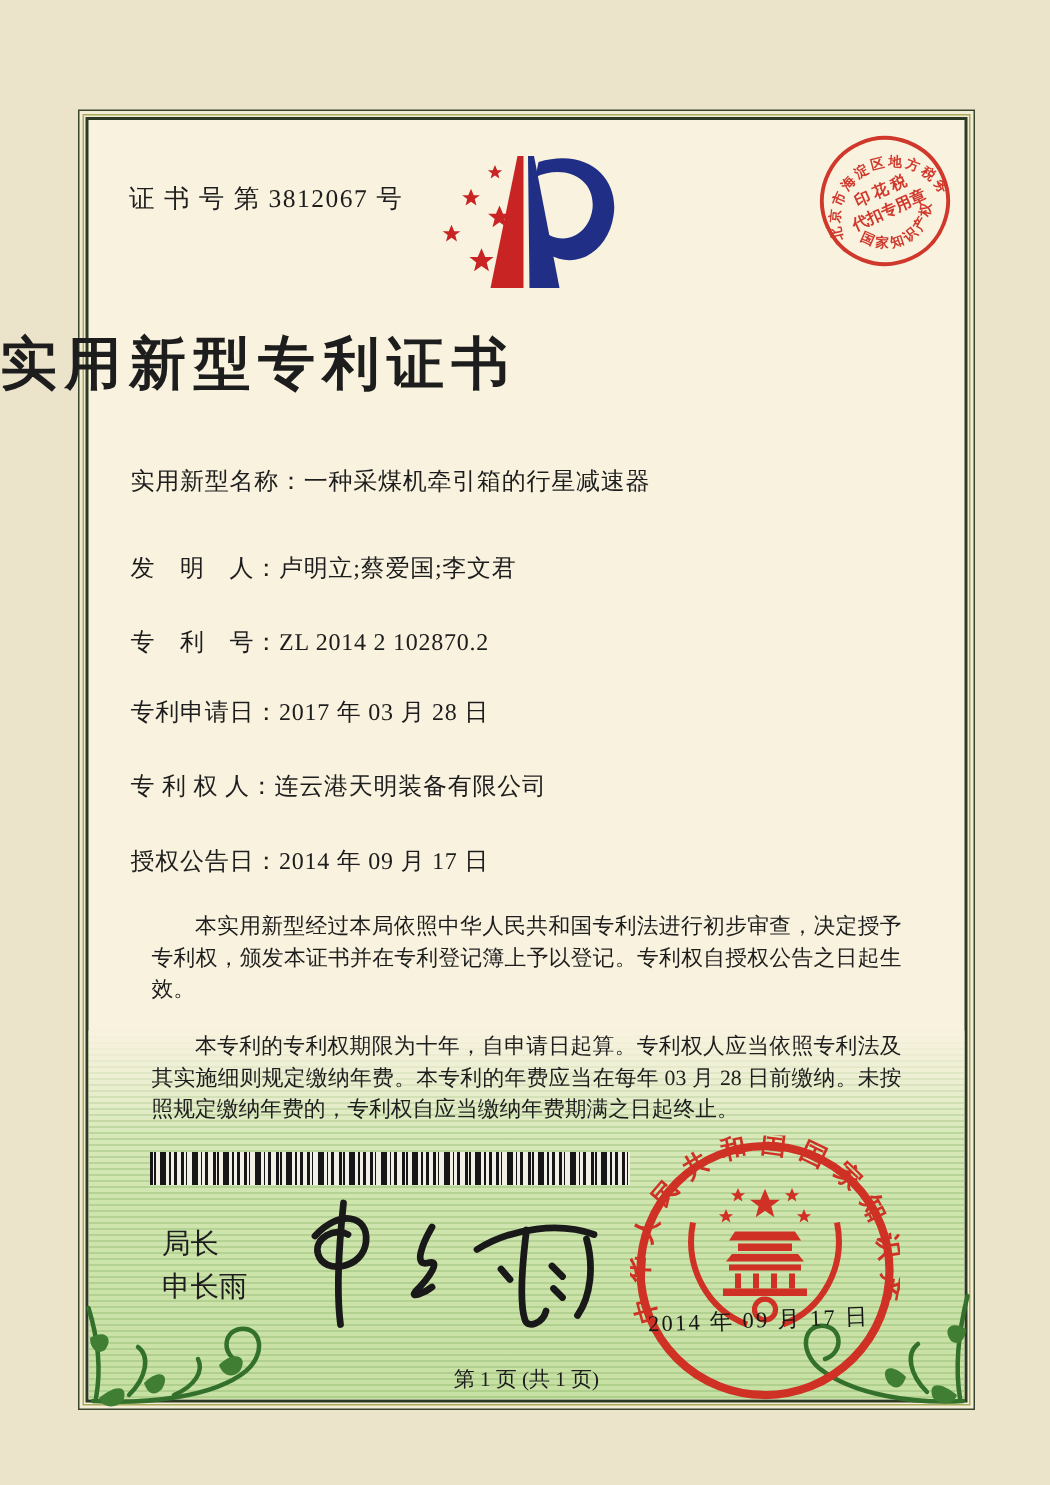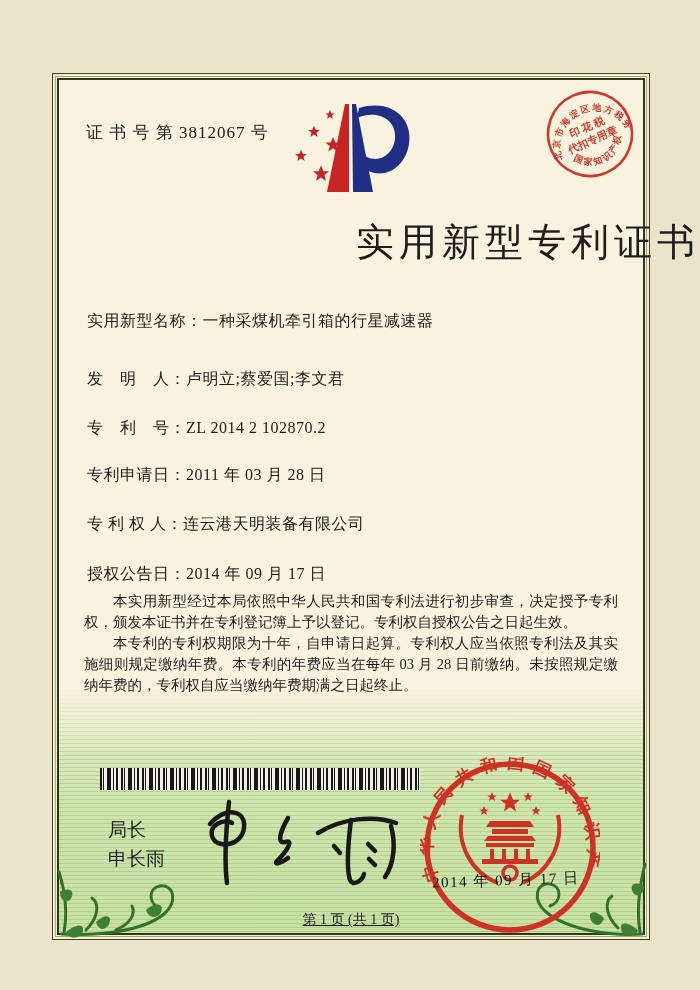--- a/index.html
+++ b/index.html
@@ -17,42 +17,42 @@
   .frame-core{width:100%;height:100%;border:2px solid #2c3a24;box-sizing:border-box;
     background:#f8f2de;position:relative;overflow:hidden;}
   
   .green-zone{position:absolute;left:0;right:0;bottom:0;height:246px;
     background:
       linear-gradient(to bottom,#f8f2de 0px,rgba(248,242,222,0) 68px),
       repeating-linear-gradient(to bottom,rgba(122,168,92,.30) 0 1px,rgba(255,255,255,0) 1px 4px),
       linear-gradient(to bottom,#e6efcd 0%,#cfe5ae 45%,#c7e0a3 100%);}
   
   .cert-no{position:absolute;left:86px;top:121px;font-size:17px;letter-spacing:1px;text-align:center;}
-  .title{position:absolute;left:0;right:0;top:217px;text-align:right;
-    font-size:38px;font-weight:normal;letter-spacing:5px;}
+  .title{position:absolute;left:0;right:0;top:217px;text-align:left;
+    font-size:38px;font-weight:bold;letter-spacing:5px;}
   .field{position:absolute;left:87px;font-size:16px;letter-spacing:.5px;white-space:nowrap;}
   .f0{top:311px}.f1{top:369px}.f2{top:418px}.f3{top:465px}.f4{top:514px}.f5{top:564px}
   .body-text{position:absolute;left:84px;top:591px;width:534px;font-size:14.5px;
     line-height:21px;text-align:justify;word-break:break-all;}
-  .body-text p{margin:0;text-indent:2em;}
+  .body-text p{margin:17px;text-indent:2em;}
   
   .barcode{position:absolute;left:100px;top:768px;width:320px;height:22px;
     background:
       repeating-linear-gradient(90deg,#161616 0 2px,rgba(0,0,0,0) 2px 3px,#161616 3px 4px,
         rgba(0,0,0,0) 4px 7px,#161616 7px 11px,rgba(0,0,0,0) 11px 13px,#161616 13px 14px,
         rgba(0,0,0,0) 14px 16px,#161616 16px 18px,rgba(0,0,0,0) 18px 21px),
       #f1efe6;}
   
   .signer{position:absolute;left:108px;top:815px;font-size:19px;line-height:29px;}
   .signature{position:absolute;left:182px;top:792px;}
   
   .seal{position:absolute;left:420px;top:757px;}
   .tax-stamp{position:absolute;left:540px;top:84px;transform:rotate(-24deg);}
   .logo{position:absolute;left:283px;top:92px;}
-  .footer{position:absolute;left:52px;width:598px;top:911px;text-align:center;font-size:14px;text-decoration:underline;}
+  .footer{position:absolute;left:52px;width:598px;top:911px;text-align:center;font-size:14px;}
   .ornament{position:absolute;}
   .orn-left{left:56px;top:852px;}
   .orn-right{left:488px;top:848px;transform:scaleX(-1);}
 </style>
 </head>
 <body>
 
 <div class="page">
 
   <div class="frame">
@@ -106,21 +106,21 @@
       <use href="#star-shape" transform="translate(18,64) scale(0.62)"></use>
       <use href="#star-shape" transform="translate(38,82) scale(0.85)"></use>
     </g>
   </svg>
 
   <div class="title">实用新型专利证书</div>
 
   <div class="field f0"><span>实用新型名称：</span><span>一种采煤机牵引箱的行星减速器</span></div>
   <div class="field f1"><span>发　明　人：</span><span>卢明立;蔡爱国;李文君</span></div>
   <div class="field f2"><span>专　利　号：</span><span>ZL 2014 2 102870.2</span></div>
-  <div class="field f3"><span>专利申请日：</span><span>2011 年 03 月 28 日</span></div>
+  <div class="field f3"><span>专利申请日：</span><span>2017 年 03 月 28 日</span></div>
   <div class="field f4"><span>专 利 权 人：</span><span>连云港天明装备有限公司</span></div>
   <div class="field f5"><span>授权公告日：</span><span>2014 年 09 月 17 日</span></div>
 
   <div class="body-text">
     <p>本实用新型经过本局依照中华人民共和国专利法进行初步审查，决定授予专利权，颁发本证书并在专利登记簿上予以登记。专利权自授权公告之日起生效。</p>
     <p>本专利的专利权期限为十年，自申请日起算。专利权人应当依照专利法及其实施细则规定缴纳年费。本专利的年费应当在每年 03 月 28 日前缴纳。未按照规定缴纳年费的，专利权自应当缴纳年费期满之日起终止。</p>
   </div>
 
   <div class="barcode"></div>
 

